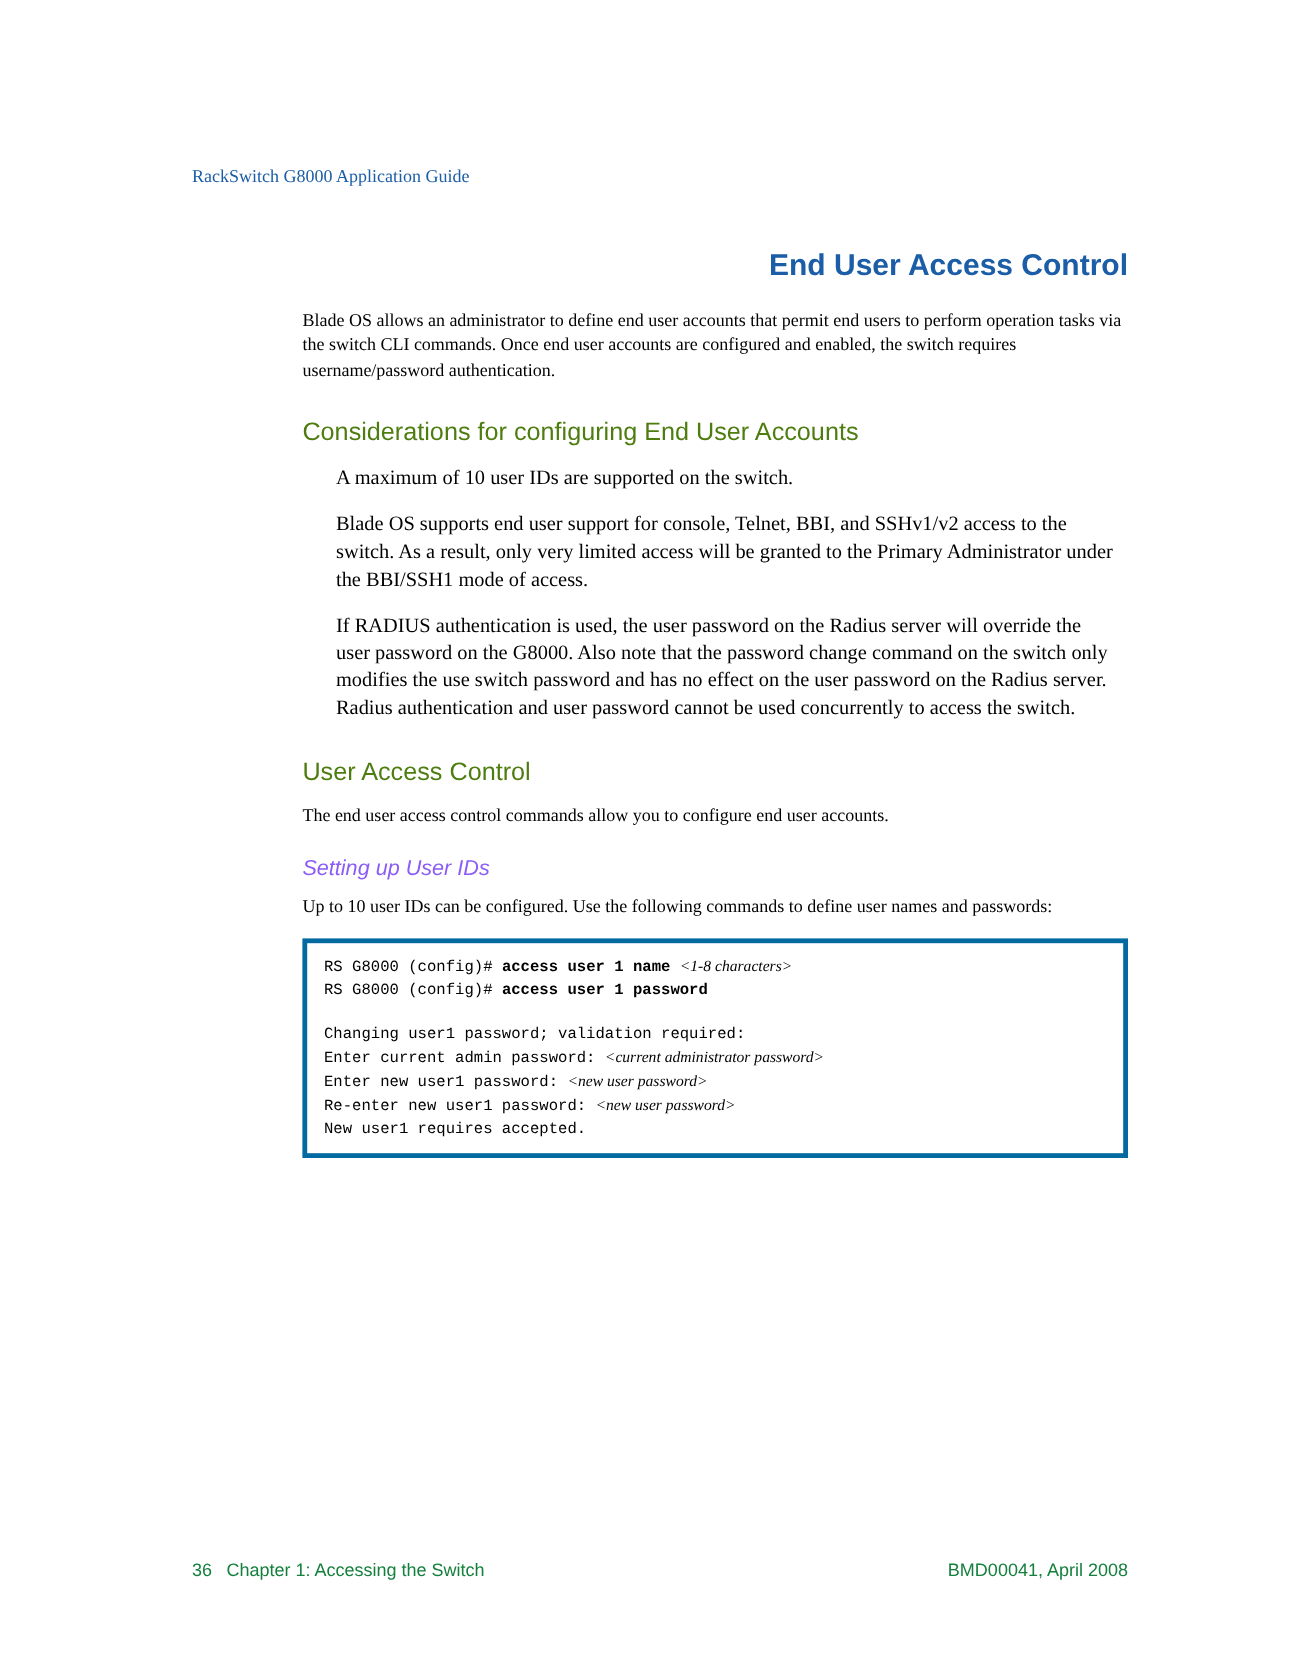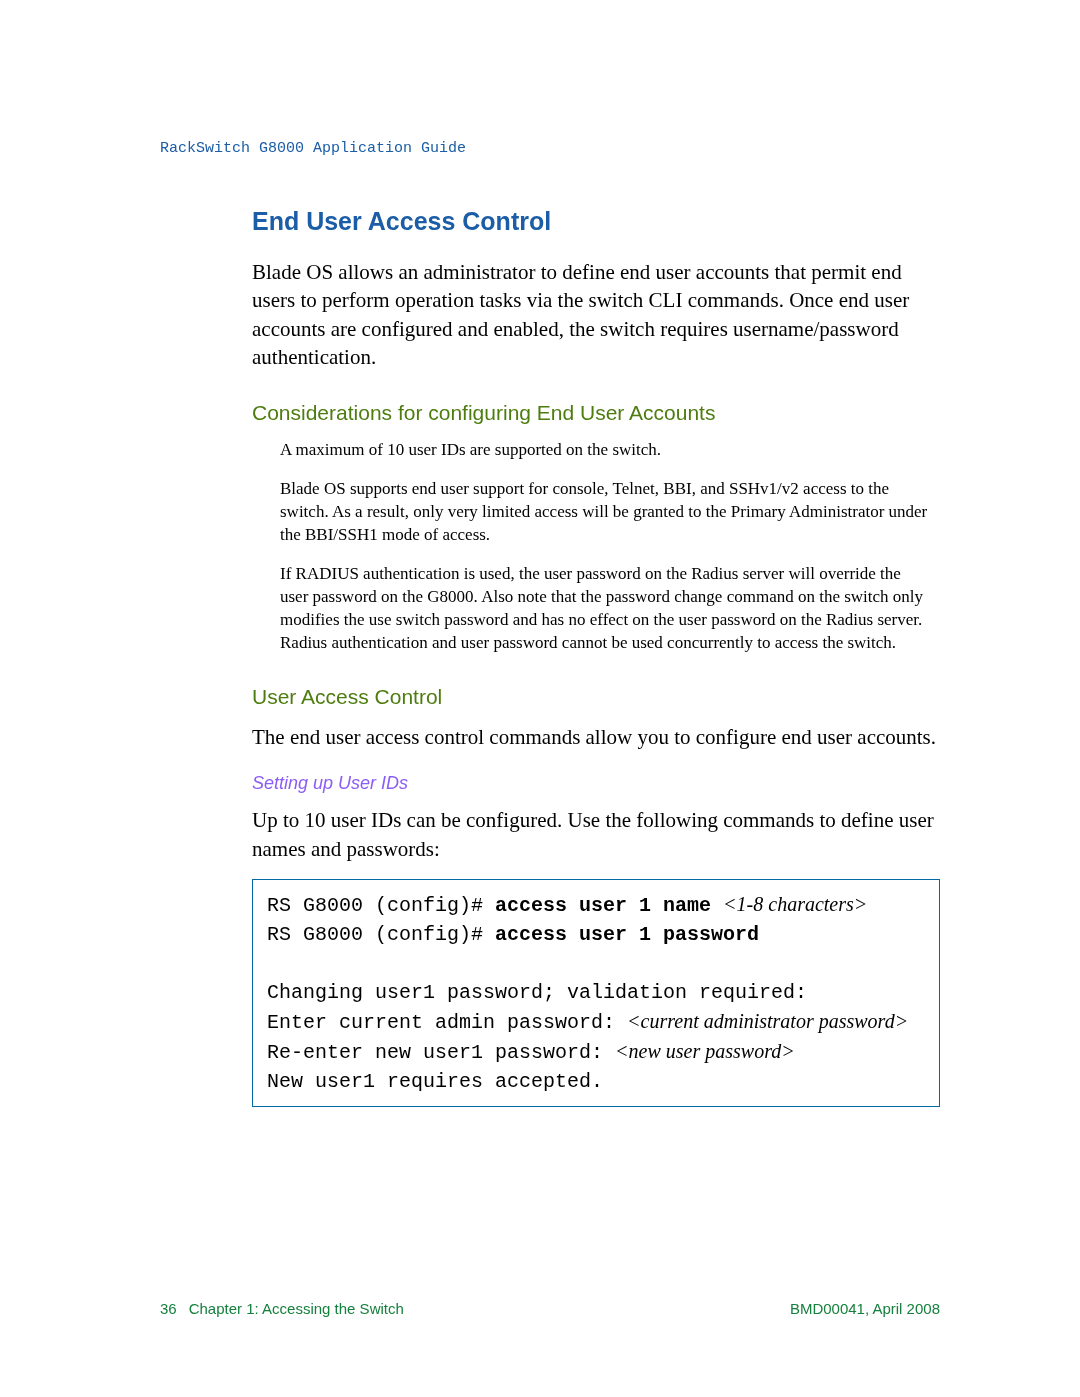--- a/index.html
+++ b/index.html
@@ -8,69 +8,70 @@
       background: #fff;
       width: 1080px;
       height: 1397px;
       position: relative;
       color: #000;
     }
     .page {
       padding: 140px 140px 80px 160px;
     }
     .doc-header {
-      font-family: Liberation Mono, monospace;
+      font-family: Liberation Serif, serif;
       color: #1b5da6;
       font-size: 15px;
       margin-bottom: 50px;
     }
     .content {
       padding-left: 92px;
     }
     .h1 {
       font-family: 'Segoe UI', 'Helvetica Neue', Arial, sans-serif;
       font-weight: 700;
       color: #1b5da6;
       font-size: 25px;
       margin-bottom: 22px;
+      text-align: right;
     }
     .h2 {
       font-family: 'Segoe UI', 'Helvetica Neue', Arial, sans-serif;
       font-weight: 400;
       color: #4d7c0f;
       font-size: 21px;
       margin-top: 30px;
       margin-bottom: 14px;
     }
     .h3 {
       font-family: 'Segoe UI', 'Helvetica Neue', Arial, sans-serif;
       font-style: italic;
       color: #8b5cf6;
       font-size: 18px;
       margin-top: 22px;
       margin-bottom: 12px;
     }
     p.body {
-      font-size: 21px;
+      font-size: 15px;
       line-height: 1.35;
       margin-bottom: 16px;
     }
     p.indent {
       font-size: 17px;
       line-height: 1.35;
       margin-bottom: 16px;
       margin-left: 28px;
       margin-right: 12px;
     }
     .code-box {
-      border: 1px solid #0369a1;
+      border: 4px solid #0369a1;
       padding: 10px 14px;
       margin-top: 8px;
       font-family: 'Courier New', Courier, monospace;
-      font-size: 20px;
+      font-size: 13px;
       line-height: 1.45;
     }
     .code-box .bold { font-weight: 700; }
     .code-box .ital { font-style: italic; font-family: Georgia, 'Times New Roman', serif; }
     .code-blank { height: 1.45em; }
     .footer {
       position: absolute;
       bottom: 80px;
       left: 160px;
       right: 140px;
@@ -102,20 +103,21 @@
 
     <div class="h3">Setting up User IDs</div>
     <p class="body">Up to 10 user IDs can be configured. Use the following commands to define user names and passwords:</p>
 
     <div class="code-box">
       <div><span>RS G8000 (config)# </span><span class="bold">access user 1 name </span><span class="ital">&lt;1-8 characters&gt;</span></div>
       <div><span>RS G8000 (config)# </span><span class="bold">access user 1 password</span></div>
       <div class="code-blank"></div>
       <div>Changing user1 password; validation required:</div>
       <div><span>Enter current admin password: </span><span class="ital">&lt;current administrator password&gt;</span></div>
+      <div><span>Enter new user1 password: </span><span class="ital">&lt;new user password&gt;</span></div>
       <div><span>Re-enter new user1 password: </span><span class="ital">&lt;new user password&gt;</span></div>
       <div>New user1 requires accepted.</div>
     </div>
   </div>
 </div>
 
 <div class="footer">
   <div class="left">
     <span class="pagenum">36</span><span>Chapter 1:  Accessing the Switch</span>
   </div>

